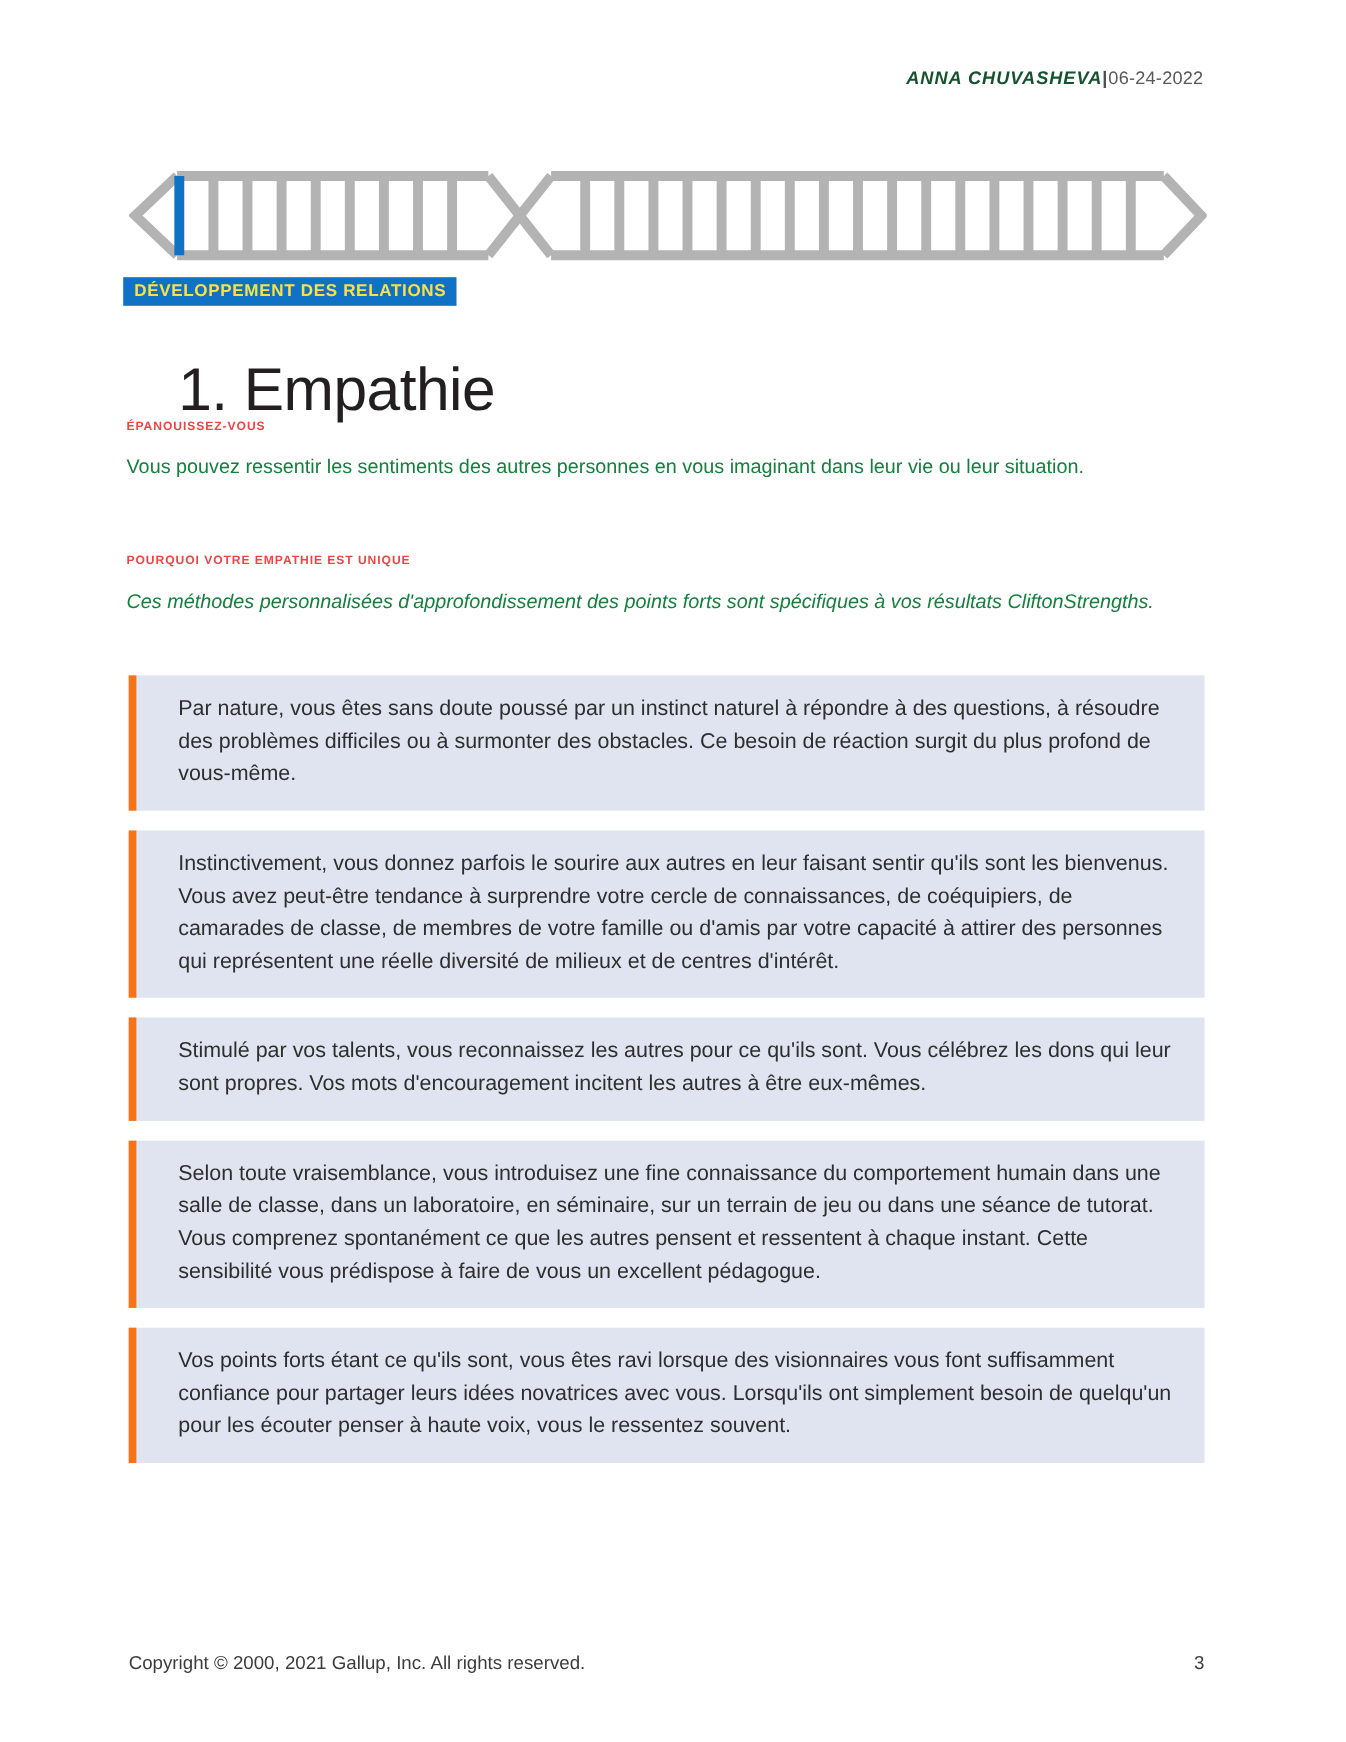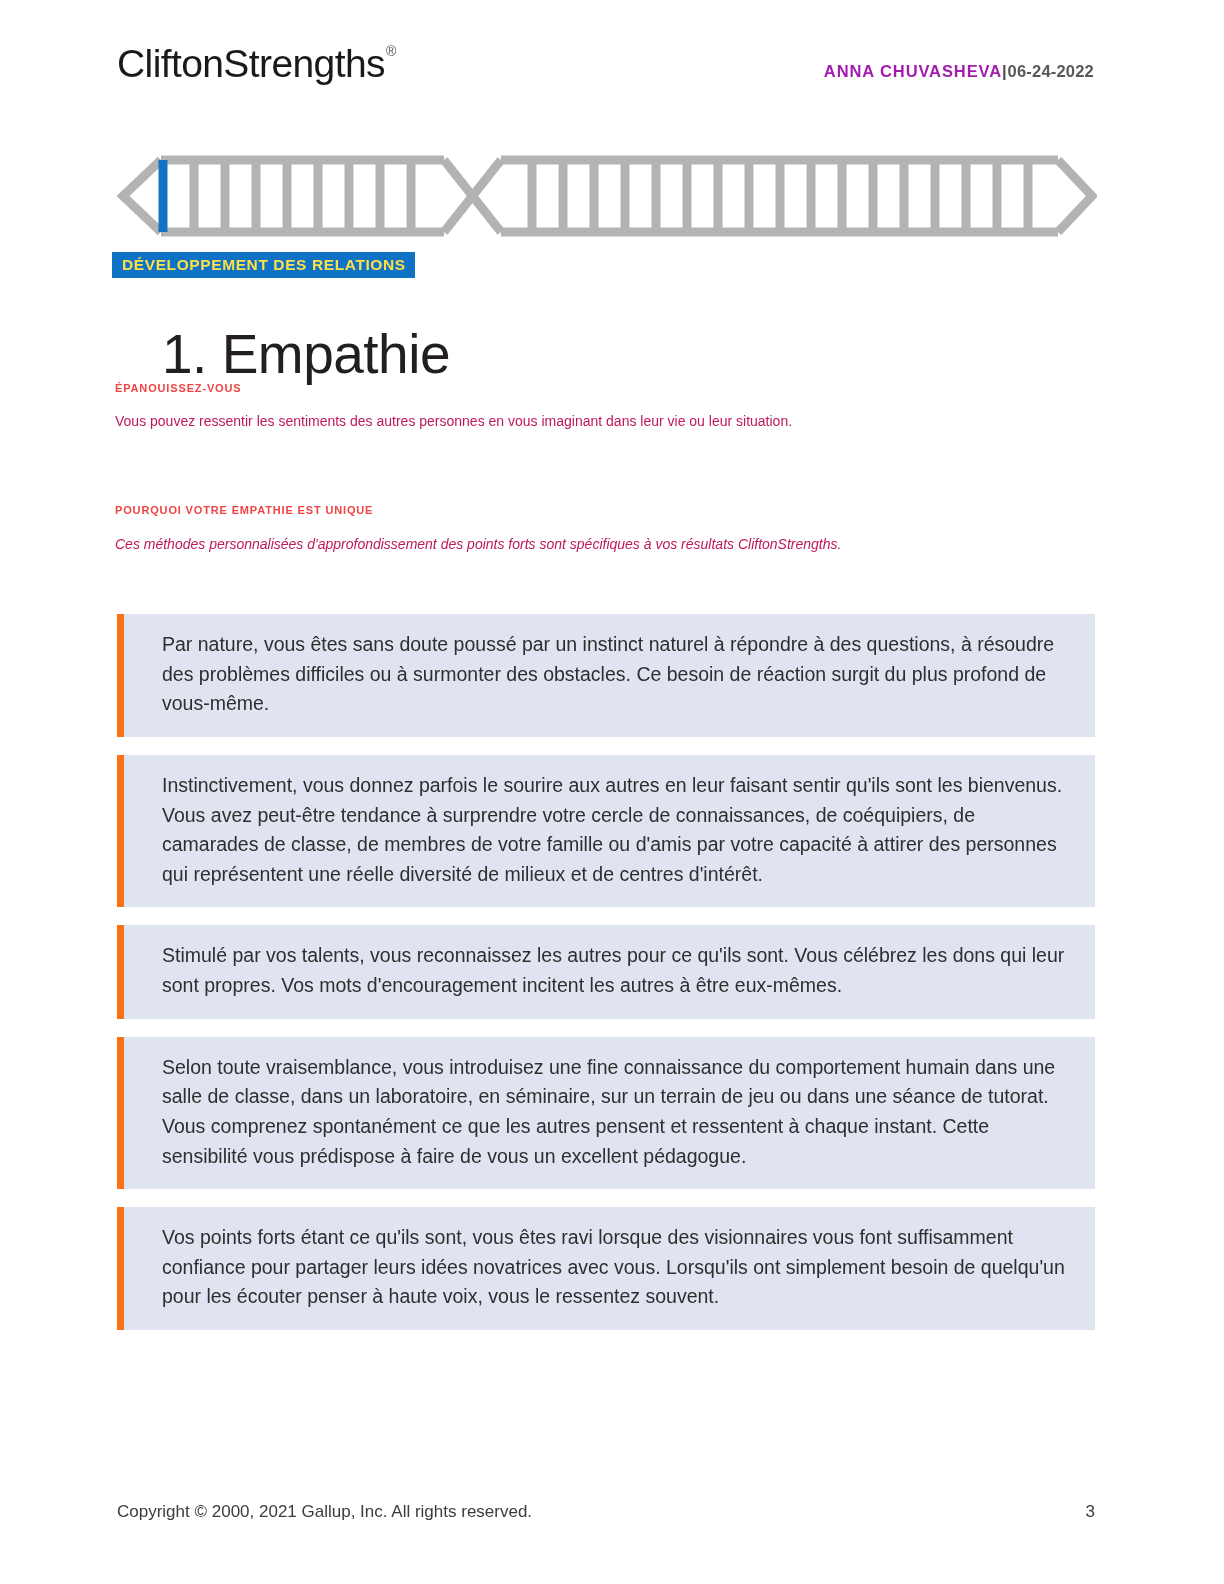--- a/index.html
+++ b/index.html
@@ -55,28 +55,29 @@
     position: absolute;
     right: 0;
     top: 18px;
     font-size: 16.5px;
     letter-spacing: 0.9px;
     color: #58585b;
     white-space: nowrap;
   }
   .header-meta .name {
     font-weight: bold;
-    color: #a21caf;
+    color: #14532d;
+    font-style: italic;
   }
   .header-meta .sep {
     font-weight: bold;
     color: #4d4d4f;
   }
   .header-meta .date {
-    font-weight: bold;
+    font-weight: normal;
     letter-spacing: 0.2px;
     color: #58585b;
   }
 
   
   .chromosome {
     position: absolute;
     left: 117px;
     top: 152px;
     width: 980px;
@@ -115,23 +116,23 @@
   }
 
   
   .section-head {
     font-size: 11px;
     font-weight: bold;
     letter-spacing: 0.85px;
     color: #ef4444;
   }
   .body-text {
-    font-size: 14px;
+    font-size: 18px;
     font-weight: normal;
-    color: #be185d;
+    color: #15803d;
     line-height: 1.42;
   }
   .body-text.italic { font-style: italic; }
 
   #blossom-head  { position: absolute; left: 115px; top: 382px; }
   #blossom-text  { position: absolute; left: 115px; top: 412px; width: 960px; }
 
   #why-head      { position: absolute; left: 115px; top: 504px; text-align: right; }
   #why-text      { position: absolute; left: 115px; top: 535px; width: 975px; }
 
@@ -179,21 +180,20 @@
     font-size: 17px;
     color: #3c3c3c;
   }
 </style>
 </head>
 <body>
 
 <div class="page">
 
   <div class="header">
-    <div class="logo"><span>CliftonStrengths</span><span class="reg">®</span></div>
     <div class="header-meta">
       <span class="name">ANNA CHUVASHEVA</span><span class="sep">|</span><span class="date">06-24-2022</span>
     </div>
   </div>
 
   <div class="chromosome">
     <svg width="980" height="88" viewBox="0 0 980 88" xmlns="http://www.w3.org/2000/svg">
       <g fill="none" stroke="#b3b3b3" stroke-width="9">
 
         <path d="M 44 8 L 6 44 L 44 80"></path>

